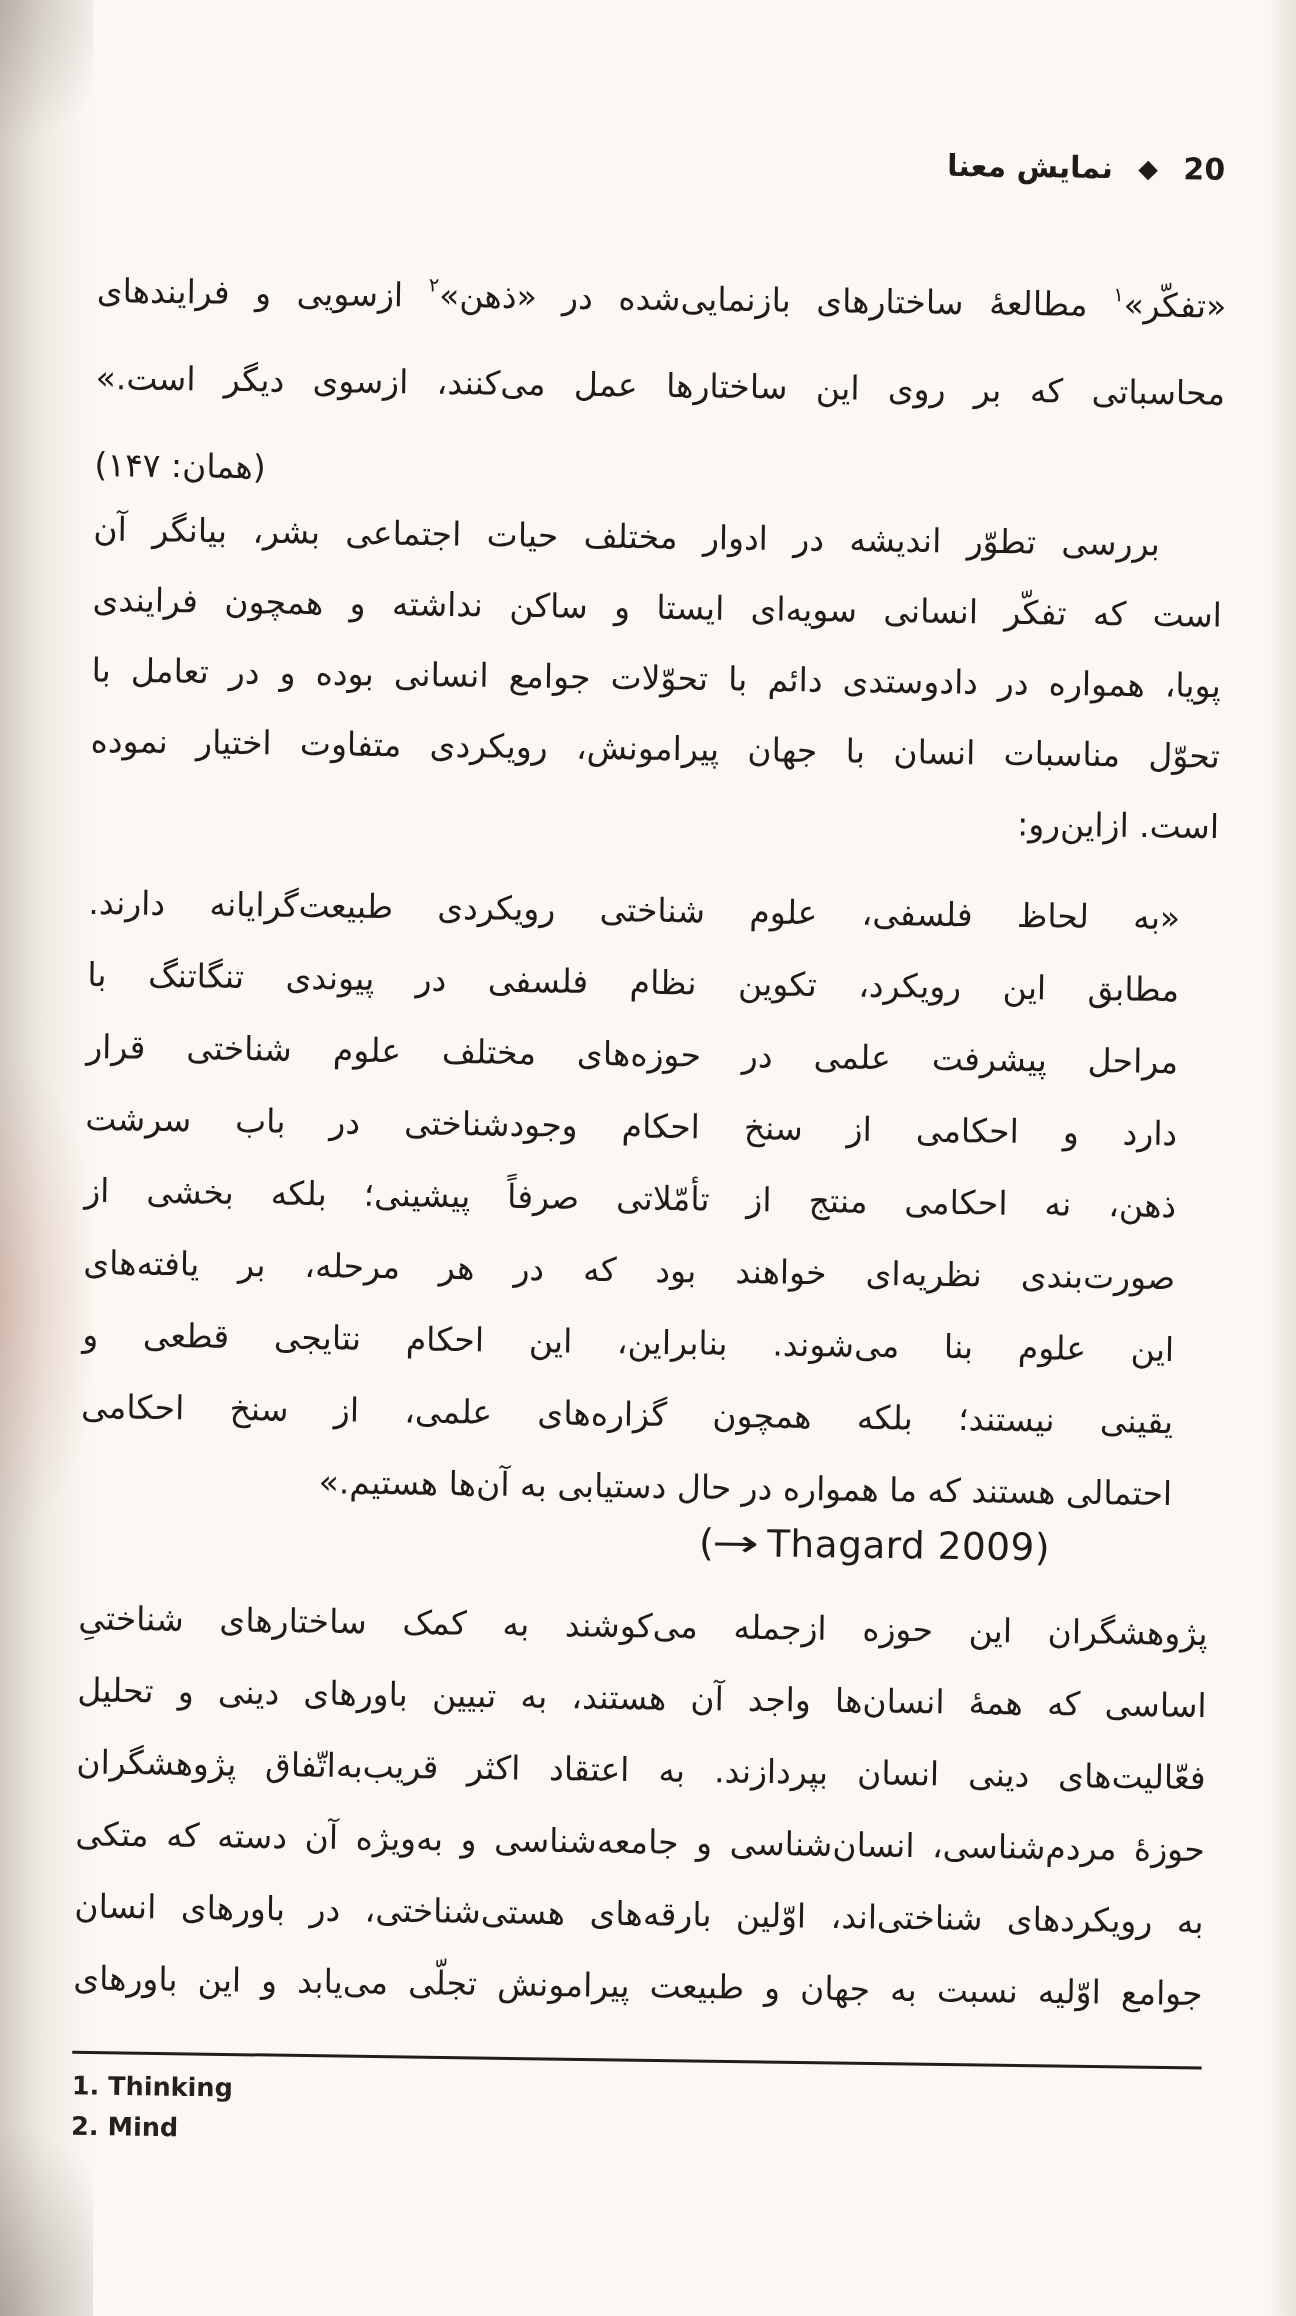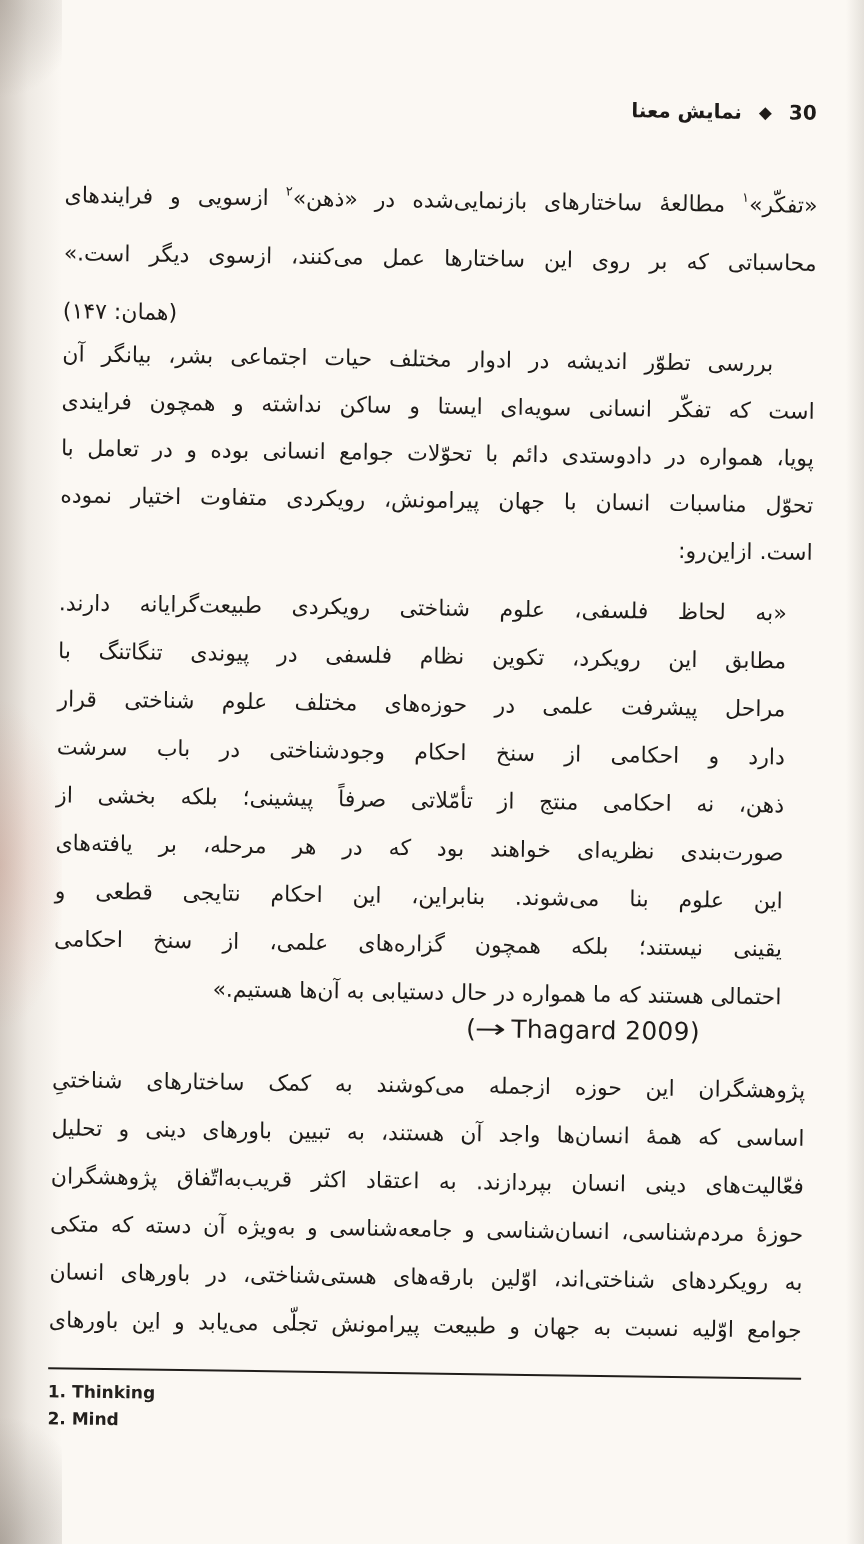--- a/index.html
+++ b/index.html
@@ -68,21 +68,21 @@
 </head>
 <body>
 
 <div class="page">
   <div class="gutter"></div>
   <div class="rightedge"></div>
 
   <div class="content">
 
     <div class="header">
-      <span>30</span>
+      <span>20</span>
       <span class="diamond">◆</span>
       <span>نمایش معنا</span>
     </div>
 
     <div class="para p1">
       <div class="line">
         <span>«تفکّر»</span><sup class="fnref">۱</sup><span> مطالعهٔ ساختارهای بازنمایی‌شده در «ذهن»</span><sup class="fnref">۲</sup><span> ازسویی و فرایندهای</span>
       </div>
       <div class="line">محاسباتی که بر روی این ساختارها عمل می‌کنند، ازسوی دیگر است.»</div>
       <div class="line align-left">(همان: ۱۴۷)</div>

